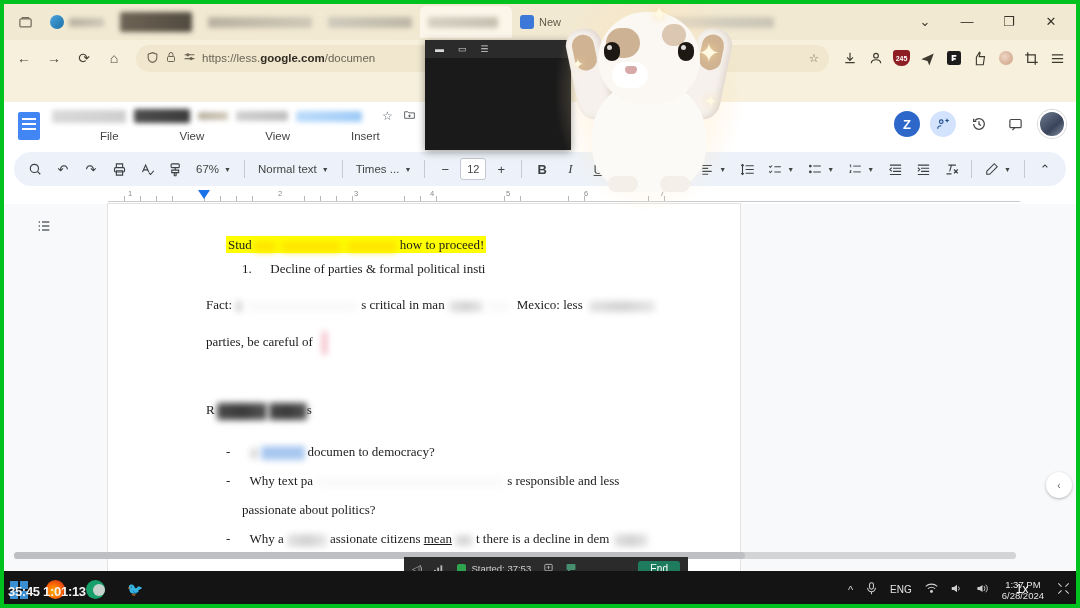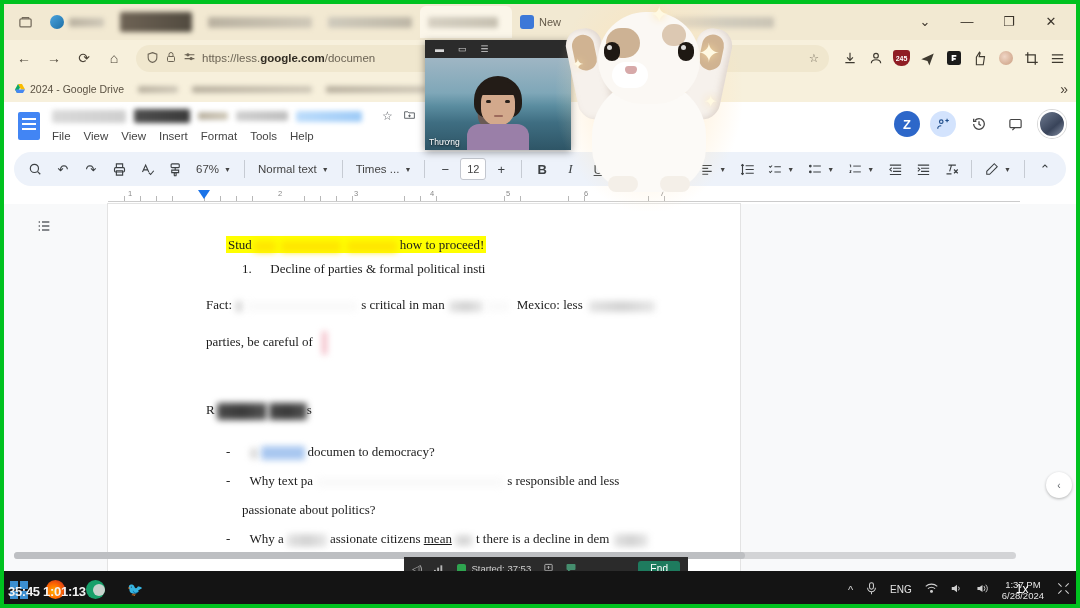--- a/index.html
+++ b/index.html
@@ -62,21 +62,21 @@
 
   
   .gdocs { position: absolute; left: 0; top: 98px; right: 0; bottom: 0; background: #ffffff; overflow: hidden; }
   .docs-header { height: 50px; display: flex; align-items: flex-start; padding: 4px 8px 0 8px; background: #fff; position: relative; }
   .docs-logo { width: 34px; height: 40px; display: flex; align-items: center; justify-content: center; }
   .docs-logo .sheet { width: 22px; height: 28px; background: #4285f4; border-radius: 2px; position: relative; }
   .docs-logo .sheet:after { content: ""; position: absolute; left: 4px; top: 6px; width: 14px; height: 2px; background: #fff; box-shadow: 0 5px 0 #fff, 0 10px 0 #fff; }
   .docs-title-wrap { margin-left: 6px; display: flex; flex-direction: column; justify-content: center; }
   .docs-title-row { height: 20px; display: flex; align-items: center; gap: 8px; }
   .docs-menu { display: flex; gap: 13px; font-size: 11.5px; color: #444; height: 20px; align-items: center; }
-  .docs-menu span { cursor: default; }
+  .docs-menu span { cursor: default; margin-left: 48px; }
   .title-icons { display: flex; align-items: center; gap: 10px; margin-left: 12px; font-size: 12px; color: #5f6368; }
   .saved-drive { font-size: 10.5px; color: #5f6368; display: flex; align-items: center; gap: 4px; white-space: nowrap; }
 
   .docs-header-right { position: absolute; right: 10px; top: 8px; display: flex; align-items: center; gap: 10px; }
   .zbadge { width: 26px; height: 26px; border-radius: 50%; background: #2d67c9; color: #fff; font-size: 13px; display: flex; align-items: center; justify-content: center; font-weight: 600; }
   .circ-ico { width: 26px; height: 26px; border-radius: 50%; display: flex; align-items: center; justify-content: center; color: #444; font-size: 13px; }
   .circ-ico.lt { background: #d3e3fd; }
   .share-btn { height: 30px; border-radius: 16px; background: #c2e7ff; display: flex; align-items: center; gap: 6px; padding: 0 12px; font-size: 12px; color: #001d35; }
   .share-caret { padding-left: 6px; border-left: 1px solid rgba(0,0,0,.15); margin-left: 4px; font-size: 8px; }
   .avatar { width: 28px; height: 28px; border-radius: 50%; background: linear-gradient(140deg,#6f7b90,#39445a 60%,#8892a6); border: 2px solid #fff; box-shadow: 0 0 0 1px #d7d7d7; }
@@ -326,35 +326,20 @@
             </svg>
         </div>
         <div class="ext-ico">
           <svg width="15" height="15" viewBox="0 0 24 24" stroke="#3f3a30" stroke-width="2">
               <path d="M3 6h18M3 12h18M3 18h18"></path>
             </svg>
         </div>
       </div>
     </div>
 
-    <div class="ff-bookmarks">
-      <div class="bm">
-        <svg width="12" height="12" viewBox="0 0 24 24">
-          <path d="M8 2h8l6 11h-8z" fill="#f9bc00"></path>
-            <path d="M8 2L2 13l4 7 6-11z" fill="#0da960"></path>
-            <path d="M2 13h20l-4 7H6z" fill="#4688f1"></path>
-        </svg>
-        <span>2024 - Google Drive</span>
-      </div>
-      <span class="blur-box" style="width:40px;height:7px"></span>
-      <span class="blur-box" style="width:120px;height:7px"></span>
-      <span class="blur-box" style="width:100px;height:7px"></span>
-      <span class="blur-box" style="width:60px;height:7px"></span>
-      <div class="chev-more">»</div>
-    </div>
 
     <div class="gdocs">
 
       <div class="docs-header">
         <div class="docs-logo">
             <div class="sheet"></div>
           </div>
         <div class="docs-title-wrap">
           <div class="docs-title-row">
             <span class="blur-box" style="width:74px;height:13px;background:linear-gradient(90deg,#d9d9d9,#cfcfcf)"></span>
@@ -620,32 +605,20 @@
           </div>
       </div>
     </div>
   </div>
 
   <div class="zoom-video">
     <div class="zv-bar">
       <span>▬</span>
       <span>▭</span>
       <span>☰</span>
-    </div>
-    <div class="zv-feed">
-      <div class="zv-person">
-        <div class="zv-hair"></div>
-        <div class="zv-face"></div>
-        <div class="zv-bangs"></div>
-        <div class="zv-eye l"></div>
-          <div class="zv-eye r"></div>
-        <div class="zv-mouth"></div>
-        <div class="zv-body"></div>
-      </div>
-      <div class="zv-name">Thương</div>
     </div>
   </div>
 
   <div class="bunny-wrap">
     <div class="bunny-glow"></div>
     <div class="bunny">
       <div class="b-ear l">
           <div class="patch"></div>
         </div>
       <div class="b-ear r">

